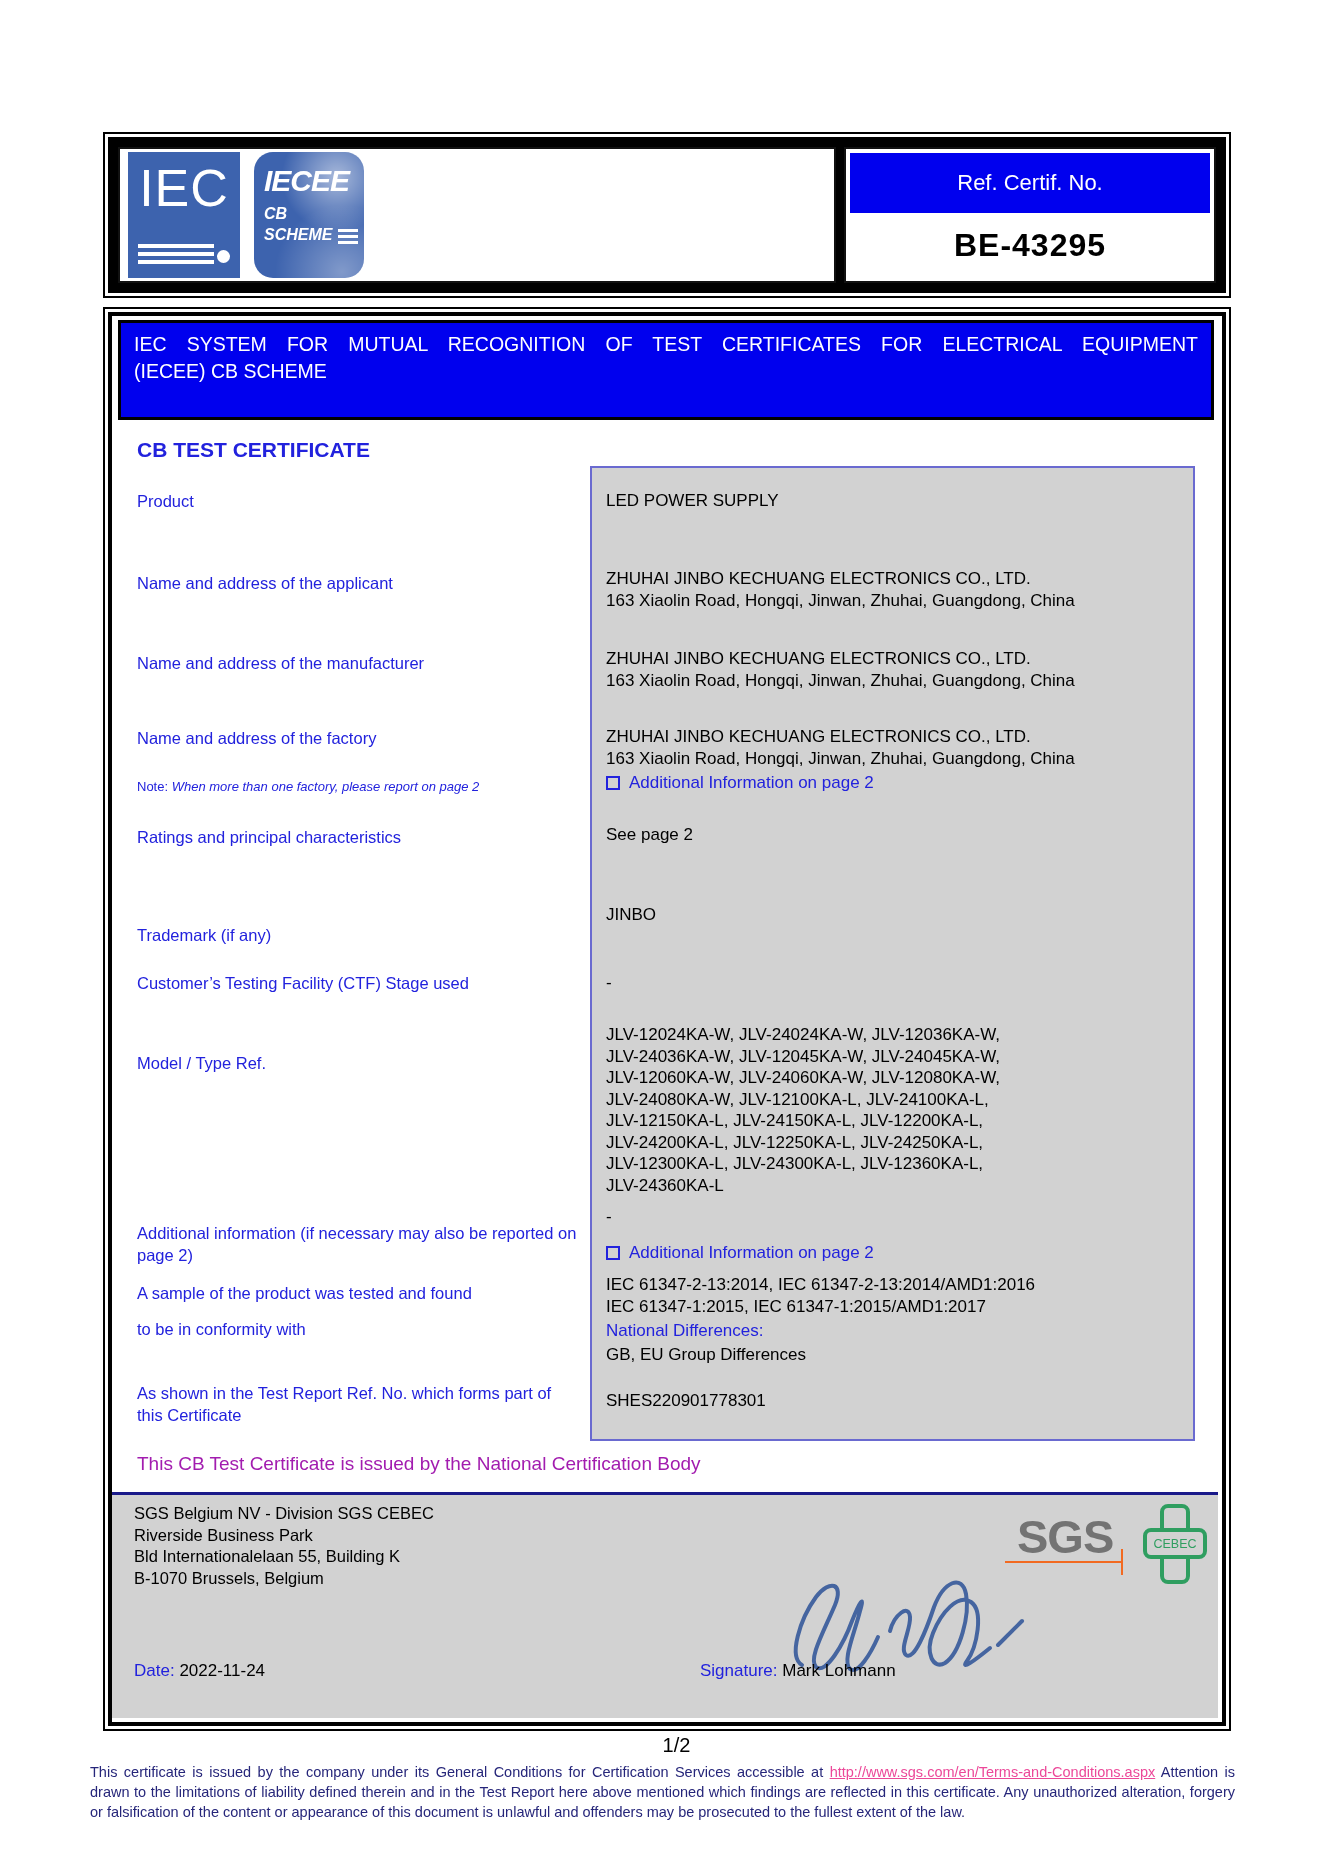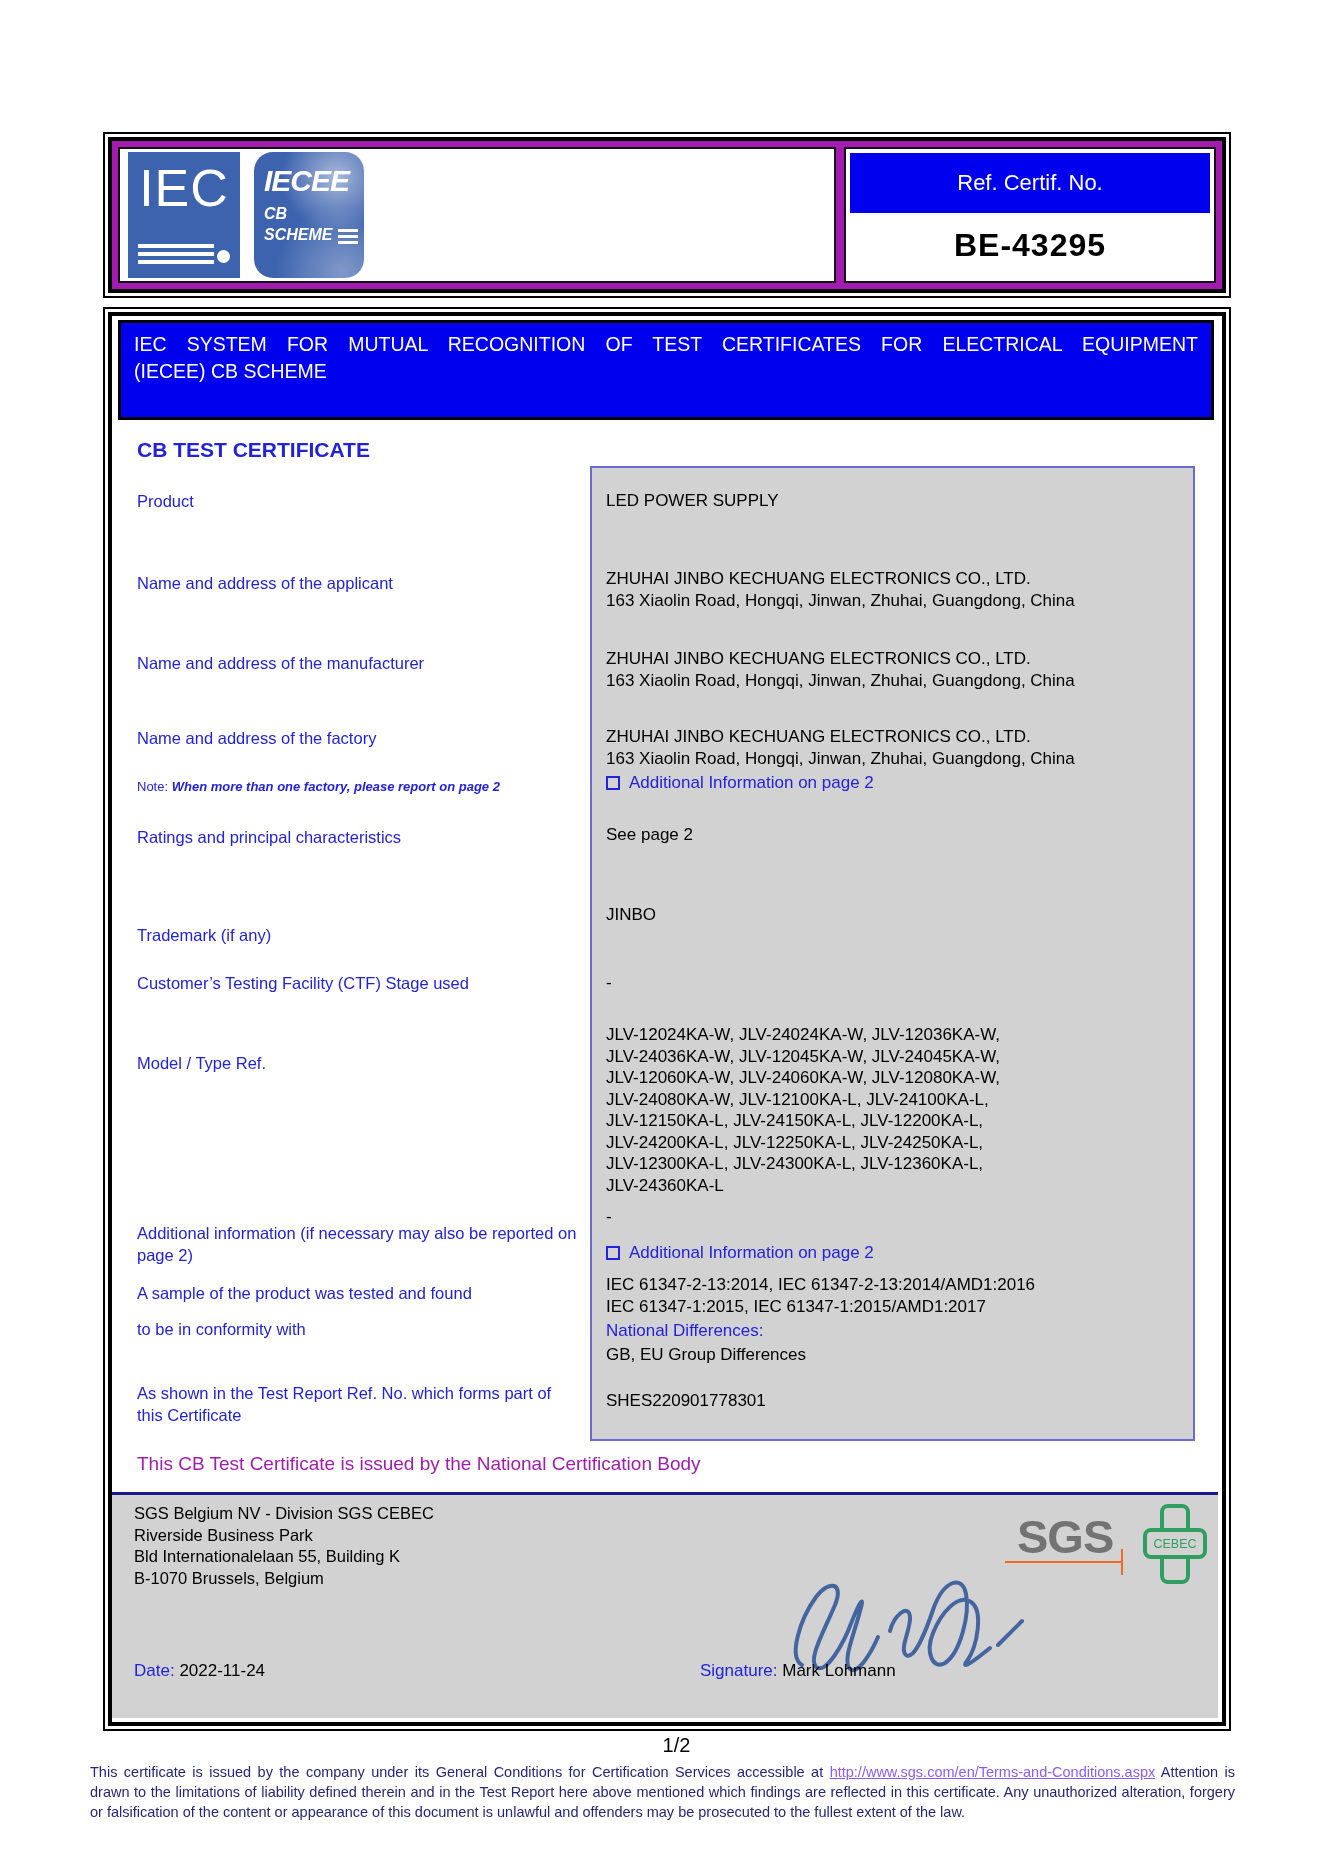--- a/index.html
+++ b/index.html
@@ -6,21 +6,21 @@
   html,body { background:#fff; }
   .page {
     position:relative; width:1323px; height:1871px; background:#ffffff;
     font-family:"Liberation Sans", sans-serif; color:#000; overflow:hidden;
   }
 
   
   .header-box {
     position:absolute; left:108px; top:137px; width:1118px; height:156px;
     border:4px solid #000; outline:2px solid #000; outline-offset:3px;
-    background:#a21caf; display:flex; gap:8px; padding:6px;
+    background:#000000; display:flex; gap:8px; padding:6px;
   }
   .logo-panel { flex:1; border:2px solid #111; background:#fff; display:flex; align-items:center; gap:14px; padding:5px 8px; }
   .iec-logo {
     width:112px; height:126px; background:#3d63ae; color:#fff; position:relative;
     display:flex; flex-direction:column; align-items:center; padding-top:10px;
   }
   .iec-text { font-size:52px; line-height:1; font-weight:500; letter-spacing:1px; }
   .iec-lines { position:absolute; left:10px; right:10px; bottom:14px; }
   .iec-bar { height:4px; background:#fff; margin-top:4px; width:76px; }
   .iec-dot { position:absolute; right:0; bottom:1px; width:13px; height:13px; border-radius:50%; background:#fff; }
@@ -51,21 +51,21 @@
     background:#0000ee; border:3px solid #000; color:#fff; padding:8px 13px;
     font-size:19.5px; line-height:1.4;
   }
   .banner-line1 { text-align:justify; text-align-last:justify; }
   .banner-line2 { text-align:left; }
 
   .cb-title { position:absolute; left:25px; top:122px; font-size:21px; font-weight:bold; color:#2222dd; }
 
   .lbl { position:absolute; left:25px; color:#2222dd; font-size:16.5px; line-height:1.35; }
   .lbl-note { font-size:13px; }
-  .lbl-note em { font-style:italic;font-weight:bold; }
+  .lbl-note em { font-style:italic; }
 
   .gray-box {
     position:absolute; left:478px; top:150px; width:605px; height:975px;
     background:#d2d2d2; border:2px solid #6a6ad0;
   }
   .val { position:absolute; left:14px; right:10px; font-size:17px; color:#000; line-height:22px; }
   .val .addr-line { display:block; }
   .models div { line-height:21.5px; }
   .checkbox-row { display:flex; align-items:center; color:#2222dd; }
   .checkbox { display:inline-block; width:14px; height:14px; border:2px solid #2222dd; margin-right:9px; background:transparent; flex:0 0 auto; }
@@ -88,21 +88,21 @@
   .sig-row { position:absolute; left:588px; top:166px; font-size:17px; }
   .field-label-inline { color:#2222dd; }
   .field-value-inline { color:#000; }
 
   .page-number { position:absolute; left:12px; top:1734px; width:100%; text-align:center; font-size:20px; color:#000;padding-left:6px; }
 
   .footer-text {
     position:absolute; left:90px; top:1762px; width:1145px;
     font-size:14.5px; line-height:1.38; color:#26267a; text-align:justify;
   }
-  .footer-link { color:#8b5cf6; }
+  .footer-link { color:#ec4899; }
 </style>
 </head>
 <body>
 
 <div class="page">
 
   <div class="header-box">
     <div class="logo-panel">
       <div class="iec-logo">
         <div class="iec-text">IEC</div>

